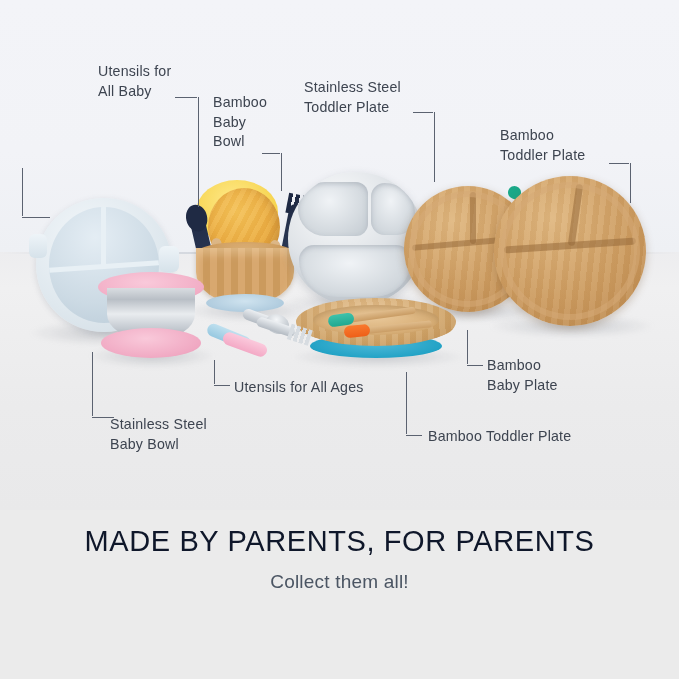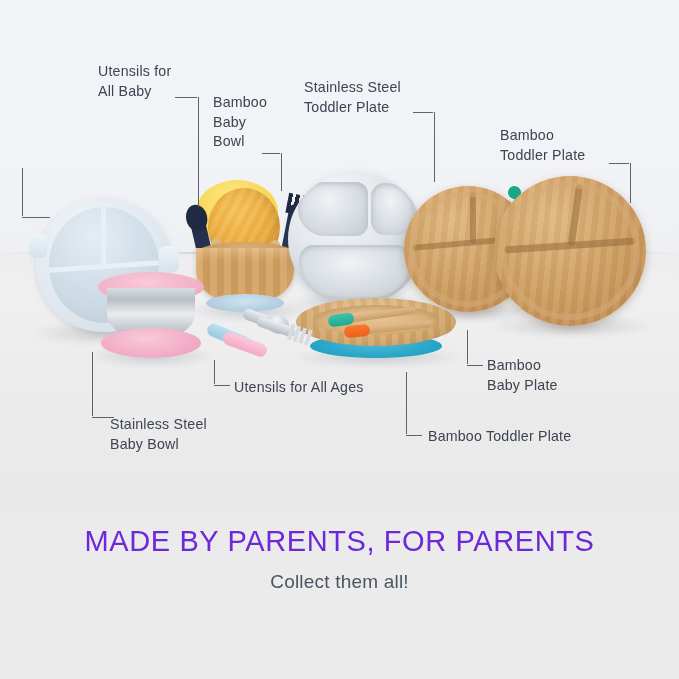--- a/index.html
+++ b/index.html
@@ -44,21 +44,21 @@
   .leader { position:absolute; }
   .leader .v, .leader .h {
     position:absolute; background:#5b6270;
   }
   .leader .v { width:1.3px; }
   .leader .h { height:1.3px; }
 
   
   .headline {
     position:absolute; left:0; top:524px; width:679px; text-align:center;
-    color:#6d28d9;
+    color:#0f172a;
     font-size:29px; line-height:34px;
     letter-spacing:.6px;
     font-weight:400;
   }
   .subline {
     position:absolute; left:0; top:570px; width:679px; text-align:center;
     color:#4b5563;
     font-size:19px; line-height:24px; font-weight:400; letter-spacing:.2px;
   }
 

